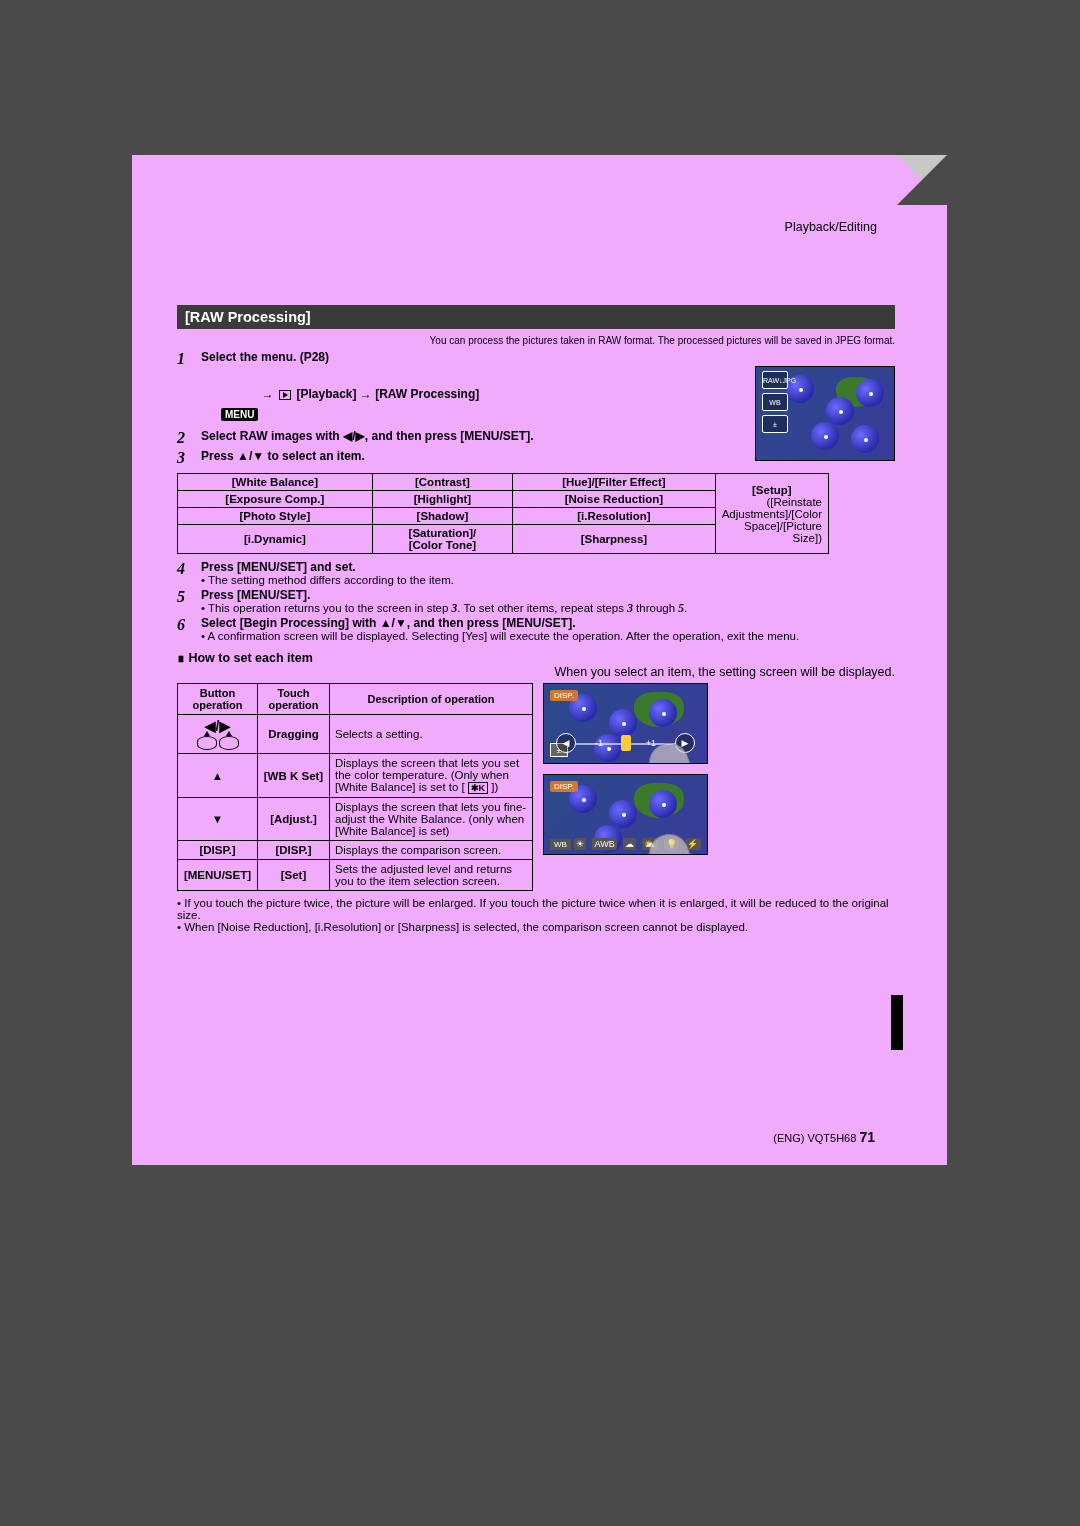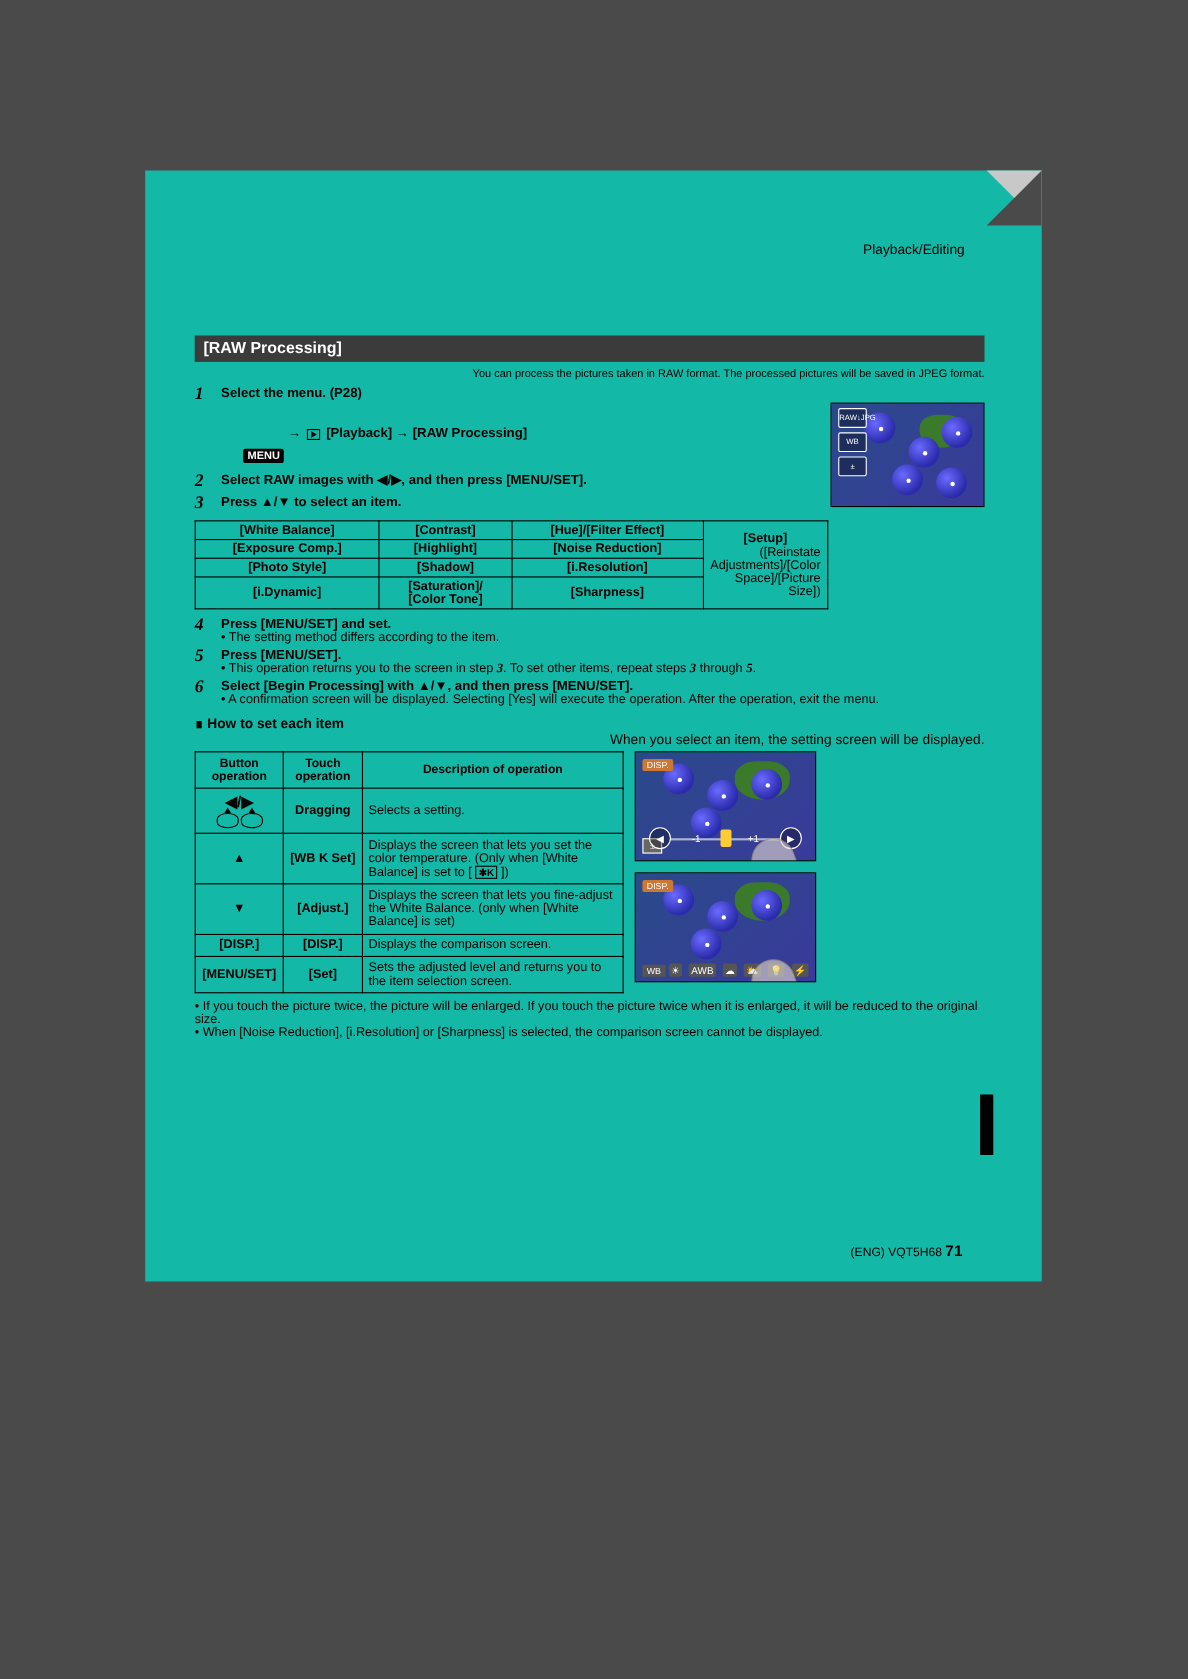--- a/index.html
+++ b/index.html
@@ -15,21 +15,21 @@
     position: absolute;
     inset: 0;
     background: #4a4a4a;
   }
   .sheet {
     position: absolute;
     left: 132px;
     top: 155px;
     width: 815px;
     height: 1010px;
-    background: #14b8a6;
+    background: #f0abfc;
   }
   .corner-fold {
     position: absolute;
     right: 0;
     top: 0;
     width: 0;
     height: 0;
     border-left: 50px solid transparent;
     border-top: 50px solid #c8c8c8;
   }
@@ -173,21 +173,21 @@
     margin-bottom: 4px;
     background: rgba(0,0,0,0.35);
     color:#fff;
     font-size:7px;
     text-align:center;
     line-height:18px;
     border-radius:2px;
   }
   .option-table {
     margin: 6px 0 6px 0;
-    width: 576px;
+    width: 652px;
     border-collapse: collapse;
     font-size: 11.5px;
   }
   .option-table td {
     border: 1px solid #000;
     padding: 2px 6px;
     text-align: center;
     font-weight: bold;
     vertical-align: middle;
   }
@@ -217,21 +217,21 @@
     margin-bottom: 4px;
     text-align: right;
   }
   .op-wrap {
     display: flex;
     gap: 10px;
   }
   .op-table {
     border-collapse: collapse;
     font-size: 11.5px;
-    width: 390px;
+    width: 356px;
   }
   .op-table th, .op-table td {
     border: 1px solid #000;
     padding: 3px 5px;
     vertical-align: middle;
   }
   .op-table th {
     font-weight: bold;
     text-align: center;
     font-size: 11px;
@@ -274,21 +274,21 @@
     font-size: 9px;
     padding: 0 2px;
     font-weight: bold;
   }
   .preview-col {
     width: 175px;
   }
   .preview2 {
     position: relative;
     width: 165px;
-    height: 100px;
+    height: 81px;
     background: linear-gradient(135deg,#2a4a8a,#3a3a9a);
     border: 1px solid #000;
     margin-bottom: 10px;
     overflow: hidden;
   }
   .slider-overlay {
     position:absolute;
     left:12px; bottom:8px; right:12px; height:24px;
     display:flex; align-items:center; justify-content:space-between;
     color:#fff; font-size:9px;

